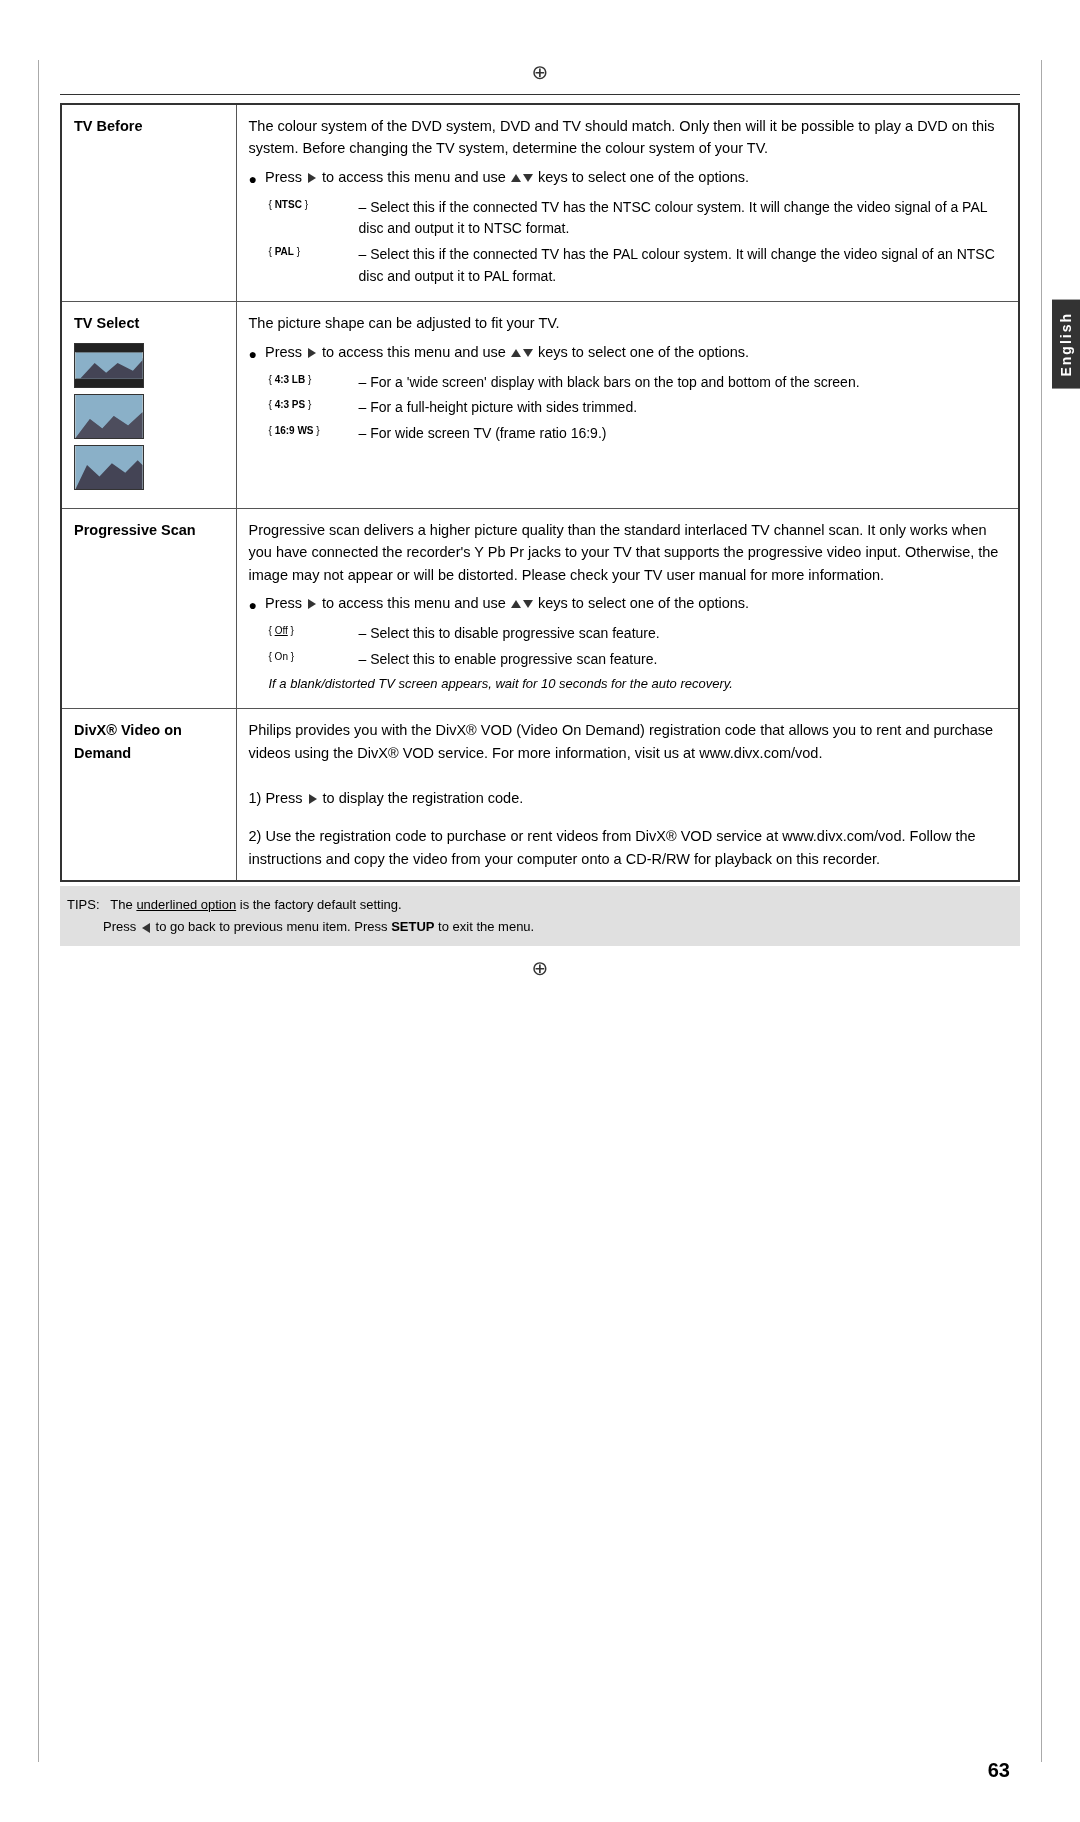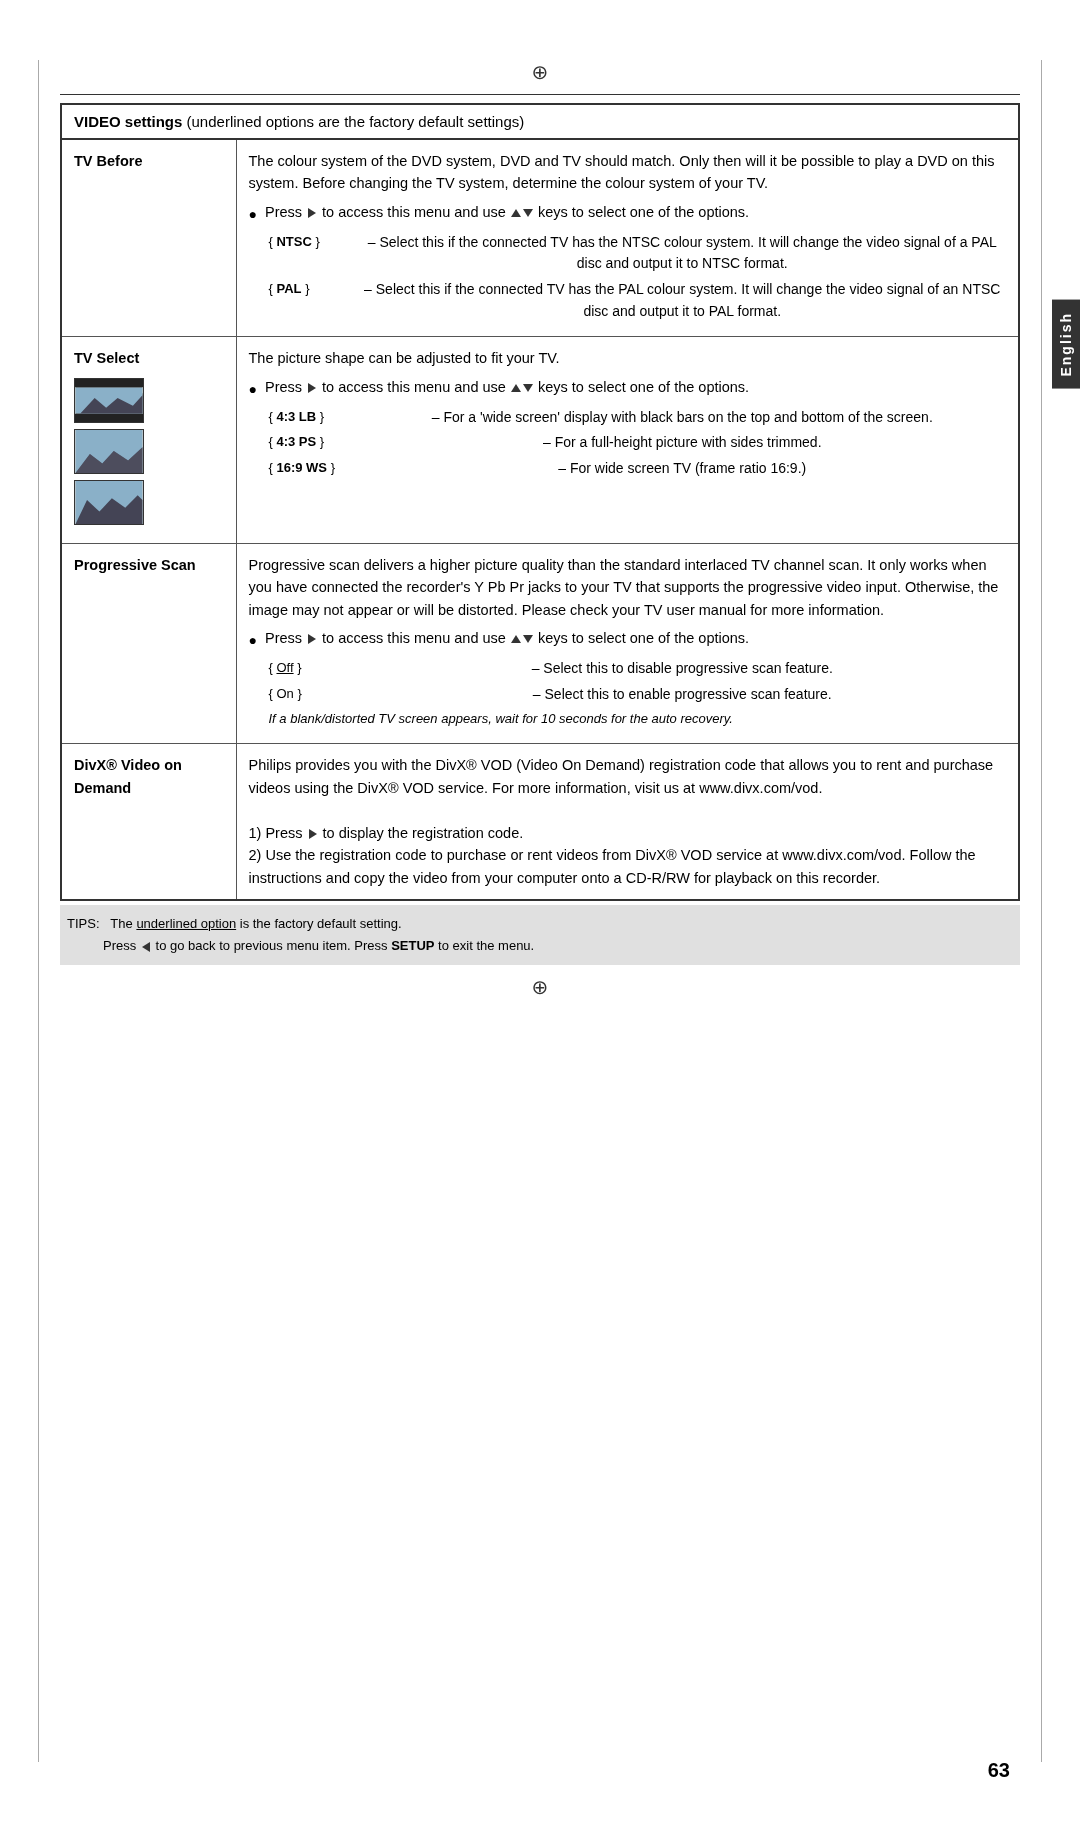--- a/index.html
+++ b/index.html
@@ -124,28 +124,27 @@
     }
 
     .option-block {
       display: flex;
       align-items: flex-start;
       margin: 4px 0 4px 20px;
     }
 
     .option-key {
       min-width: 90px;
-      font-size: 13px;
+      font-size: 10px;
     }
 
     .option-desc {
       flex: 1;
       font-size: 14px;
       line-height: 1.55;
-      text-align: center;
     }
 
     
     .tv-shapes {
       display: flex;
       flex-direction: column;
       gap: 6px;
       margin: 8px 0;
     }
 
@@ -298,26 +297,20 @@
   <div class="english-tab">English</div>
 
   <div class="reg-mark-top">⊕</div>
 
   <div class="top-line"></div>
 
 
   <table class="main-table">
 
     <tbody>
-        <tr class="header-row">
-      <td colspan="2">
-        <strong>VIDEO settings</strong>
-        <span>(underlined options are the factory default settings)</span>
-      </td>
-    </tr>
 
     <tr class="content-row">
       <td class="label-cell">
         <strong>TV Before</strong>
       </td>
       <td class="desc-cell">
         <p>The colour system of the DVD system, DVD and TV should match. Only then will it be possible to play a DVD on this system. Before changing the TV system, determine the colour system of your TV.</p>
         <div class="bullet-line">
           <span class="bullet">●</span>
           <span>Press <span class="triangle-right"></span> to access this menu and use <span class="tri-up"></span><span class="tri-down"></span> keys to select one of the options.</span>
@@ -420,21 +413,21 @@
     </tr>
 
     <tr class="content-row">
       <td class="label-cell">
         <strong>DivX® Video on Demand</strong>
       </td>
       <td class="desc-cell">
         <p>Philips provides you with the DivX® VOD (Video On Demand) registration code that allows you to rent and purchase videos using the DivX® VOD service. For more information, visit us at www.divx.com/vod.</p>
         <br>
         <p>1) Press <span class="triangle-right"></span> to display the registration code.</p>
-        <p style="margin-top:0;">2) Use the registration code to purchase or rent videos from DivX® VOD service at www.divx.com/vod. Follow the instructions and copy the video from your computer onto a CD-R/RW for playback on this recorder.</p>
+        <p style="margin-top:16px;">2) Use the registration code to purchase or rent videos from DivX® VOD service at www.divx.com/vod. Follow the instructions and copy the video from your computer onto a CD-R/RW for playback on this recorder.</p>
       </td>
     </tr>
   </tbody>
     </table>
 
   <div class="tips-section">
     <span class="tips-label">TIPS:</span>
     <span>&nbsp;&nbsp;The <span class="underline-text">underlined option</span> is the factory default setting.</span>
     <br>
     <span>&nbsp;&nbsp;&nbsp;&nbsp;&nbsp;&nbsp;&nbsp;&nbsp;&nbsp;&nbsp;Press <span class="triangle-left"></span> to go back to previous menu item. Press <strong>SETUP</strong> to exit the menu.</span>

